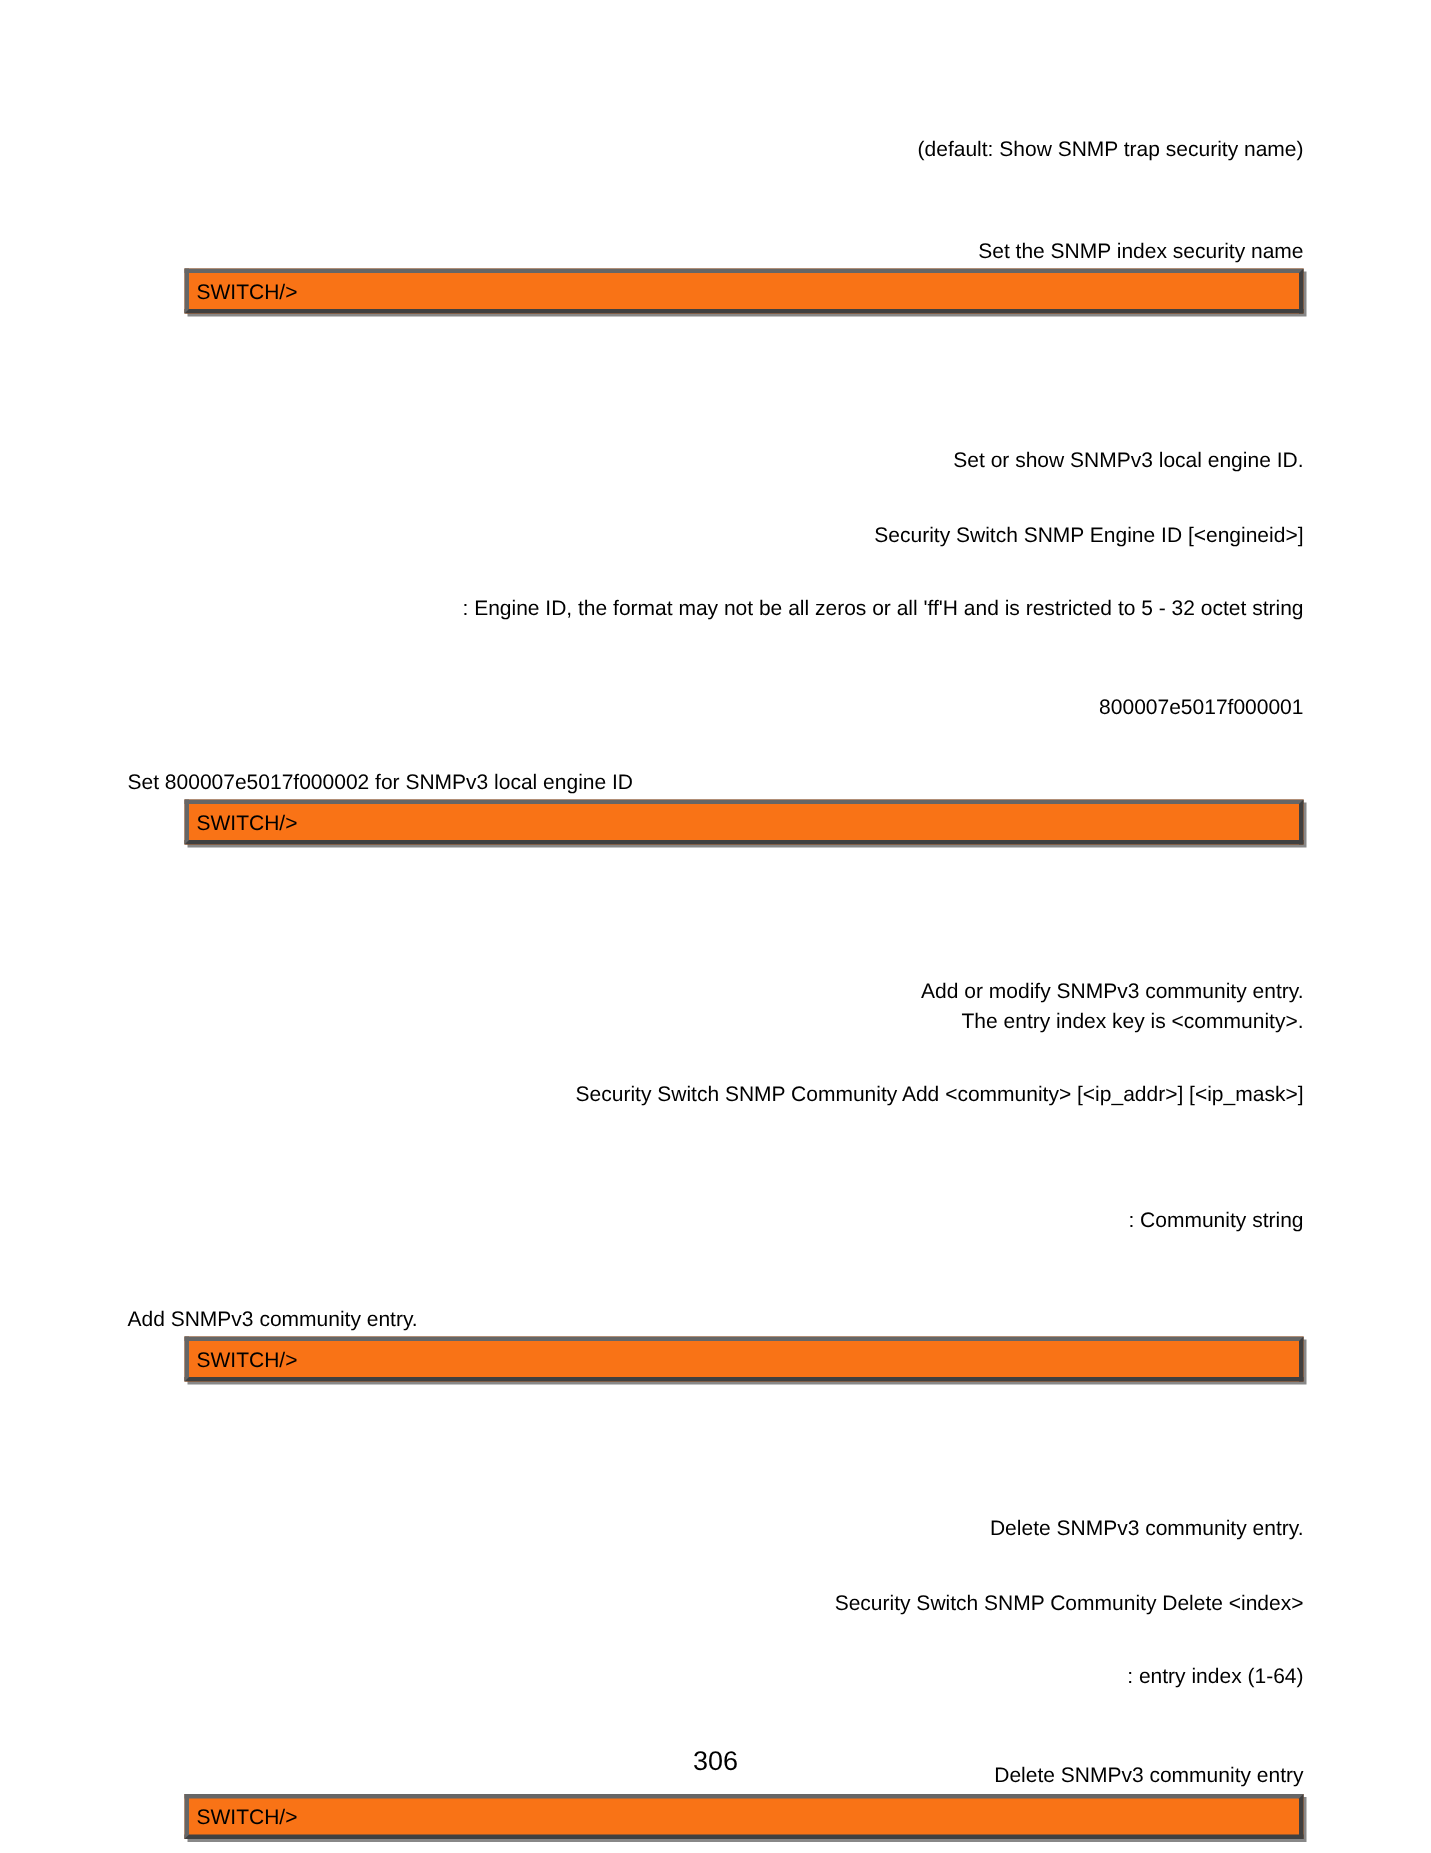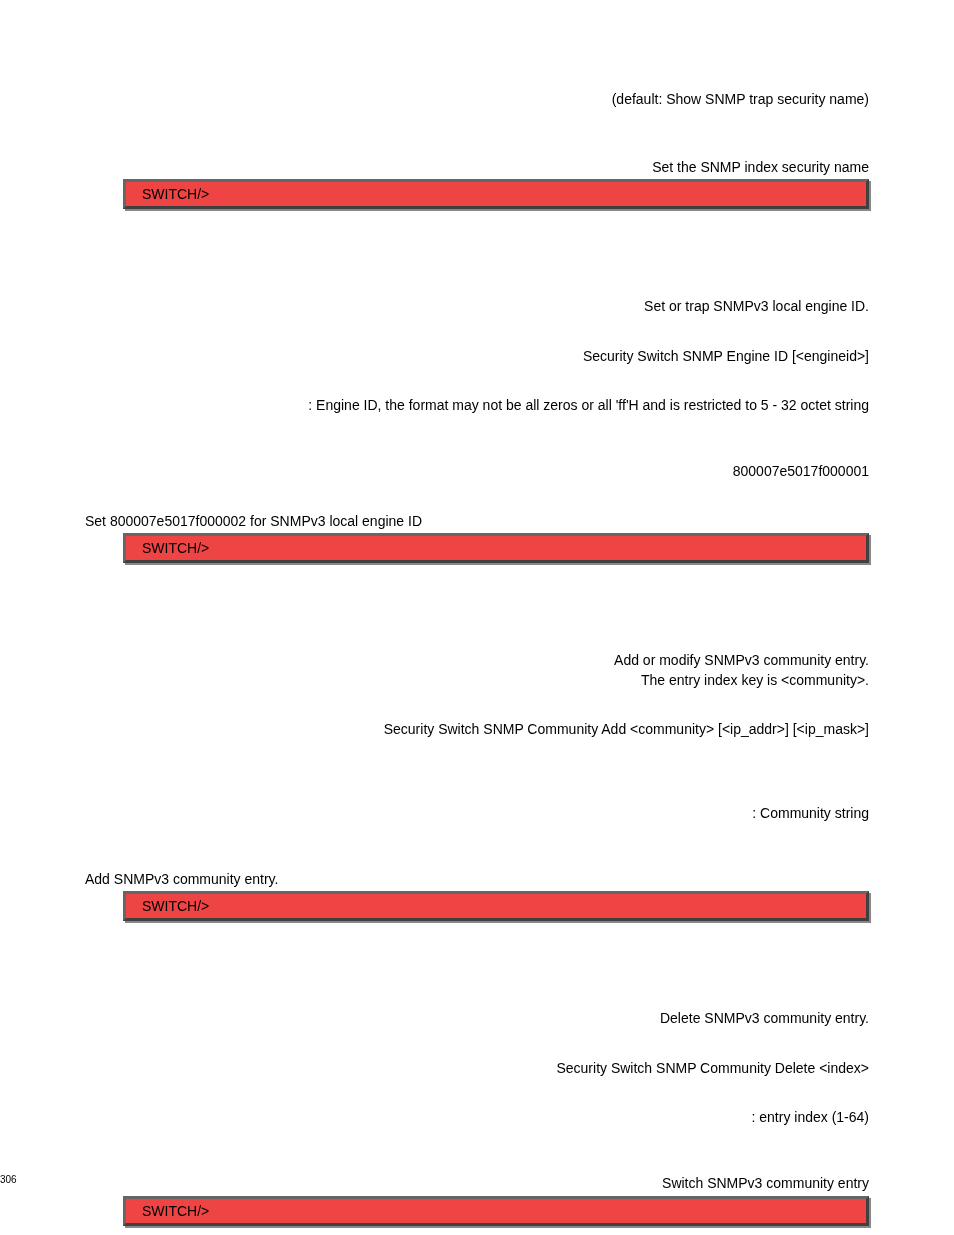--- a/index.html
+++ b/index.html
@@ -42,54 +42,54 @@
   .param-indent4 {
     padding-left: 98px;
   }
   .spacer-small { height: 16px; }
   .spacer-med   { height: 30px; }
   .spacer-large { height: 48px; }
   .spacer-xl    { height: 72px; }
   .code-box {
     margin-left: 38px;
     margin-right: 0;
-    background: #ef4444;
+    background: #f97316;
     border-top: 3px solid #666666;
     border-left: 3px solid #666666;
     border-right: 3px solid #404040;
     border-bottom: 3px solid #404040;
     box-shadow: 2px 2px 0 #888888;
-    padding: 4px 16px;
+    padding: 4px 5px;
     font-size: 14px;
     box-sizing: border-box;
   }
   .page-number {
     position: absolute;
     bottom: 50px;
     left: 0;
     right: 0;
-    text-align: left;
-    font-size: 10px;
+    text-align: center;
+    font-size: 18px;
   }
 </style>
 </head>
 <body>
 
 <div class="page">
 
   <p class="text-line">(default: Show SNMP trap security name)</p>
   <div class="spacer-large"></div>
   <p class="text-line">Set the SNMP index security name</p>
   <div style="height:2px"></div>
   <div class="code-box">SWITCH/&gt;</div>
 
   <div class="spacer-xl"></div>
   <div class="spacer-small"></div>
 
-  <p class="text-line">Set or trap SNMPv3 local engine ID.</p>
+  <p class="text-line">Set or show SNMPv3 local engine ID.</p>
   <div class="spacer-med"></div>
   <p class="text-line">Security Switch SNMP Engine ID [&lt;engineid&gt;]</p>
   <div class="spacer-med"></div>
   <p class="text-line param-indent2">: Engine ID, the format may not be all zeros or all 'ff'H and is restricted to 5 - 32 octet string</p>
   <div class="spacer-med"></div>
   <div class="spacer-small"></div>
   <p class="text-line">800007e5017f000001</p>
   <div class="spacer-med"></div>
   <p class="text-line-flush">Set 800007e5017f000002 for SNMPv3 local engine ID</p>
   <div style="height:2px"></div>
@@ -114,19 +114,19 @@
   <div class="spacer-xl"></div>
   <div class="spacer-small"></div>
 
   <p class="text-line">Delete SNMPv3 community entry.</p>
   <div class="spacer-med"></div>
   <p class="text-line">Security Switch SNMP Community Delete &lt;index&gt;</p>
   <div class="spacer-med"></div>
   <p class="text-line param-indent4">: entry index (1-64)</p>
   <div class="spacer-med"></div>
   <div class="spacer-small"></div>
-  <p class="text-line">Switch SNMPv3 community entry</p>
+  <p class="text-line">Delete SNMPv3 community entry</p>
   <div style="height:2px"></div>
   <div class="code-box">SWITCH/&gt;</div>
 
 </div>
 
 <div class="page-number">306</div>
 
 </body></html>

